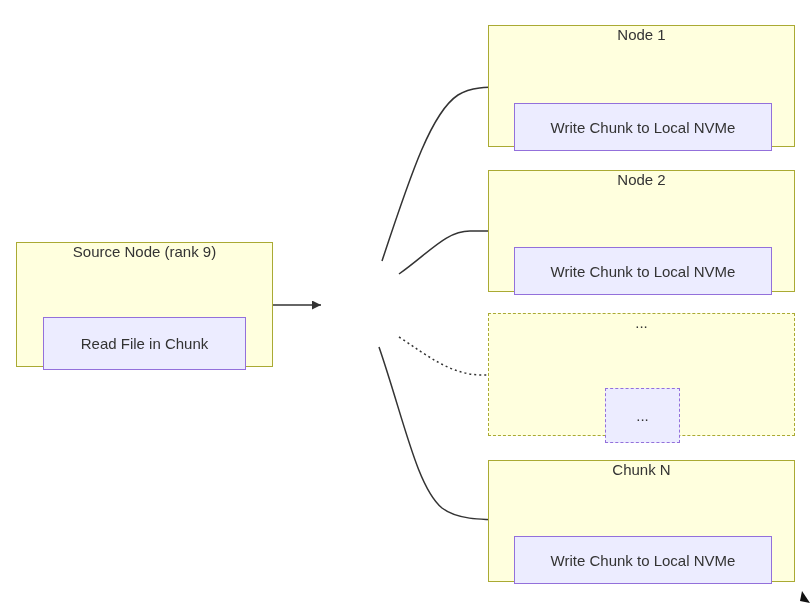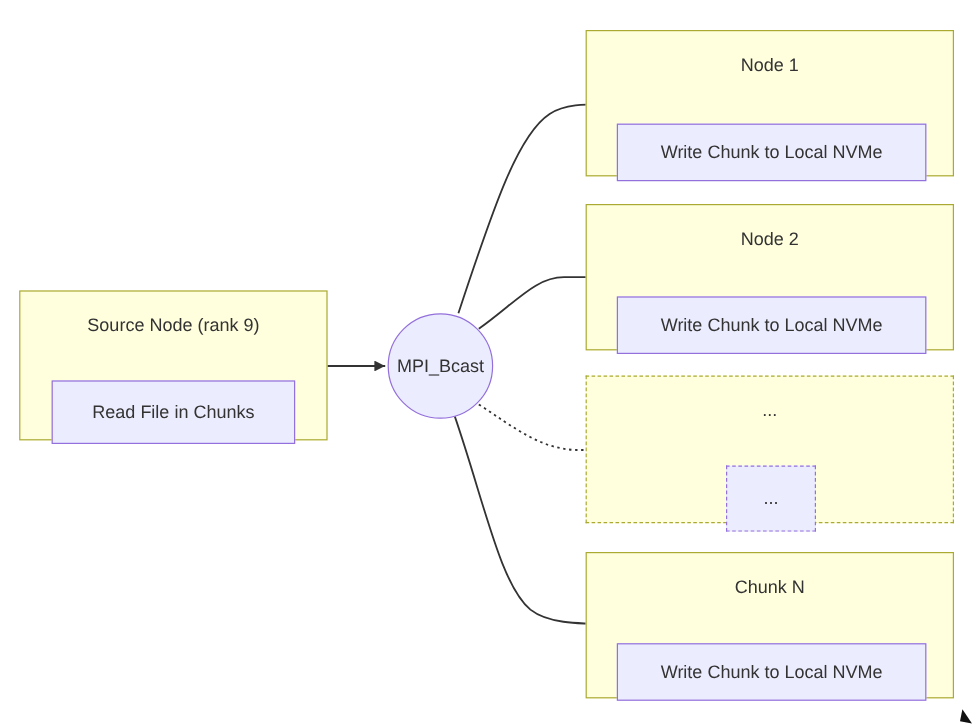--- a/index.html
+++ b/index.html
@@ -29,21 +29,21 @@
     background: #ffffde;
     border: 1px solid #aaaa33;
     color: #333333;
   }
   .cluster.dashed {
     border: 1.5px dashed #aaaa33;
   }
   .cluster-label {
     width: 100%;
     text-align: center;
-    padding-top: 20px;
+    padding-top: 0;
     font-size: 15px;
     color: #333333;
   }
   .node {
     position: absolute;
     background: #ECECFF;
     border: 1px solid #9370DB;
     color: #333333;
     display: flex;
     align-items: center;
@@ -107,26 +107,23 @@
 
   <div class="cluster dashed" style="left:488px; top:313px; width:307px; height:123px;">
     <div class="cluster-label">...</div>
   </div>
 
   <div class="cluster" style="left:488px; top:460px; width:307px; height:122px;">
     <div class="cluster-label">Chunk N</div>
   </div>
 
   <div class="node" style="left:43px; top:277px; width:203px; height:53px;">
-    <span>Read File in Chunks</span>
+    <span>Read File in Chunk</span>
   </div>
 
-  <div class="circle-node" style="left:323px; top:261px; width:88px; height:88px;">
-    <span>MPI_Bcast</span>
-  </div>
 
   <div class="node" style="left:514px; top:63px; width:258px; height:48px;">
     <span>Write Chunk to Local NVMe</span>
   </div>
 
   <div class="node" style="left:514px; top:207px; width:258px; height:48px;">
     <span>Write Chunk to Local NVMe</span>
   </div>
 
   <div class="node dashed" style="left:605px; top:348px; width:75px; height:55px;">

